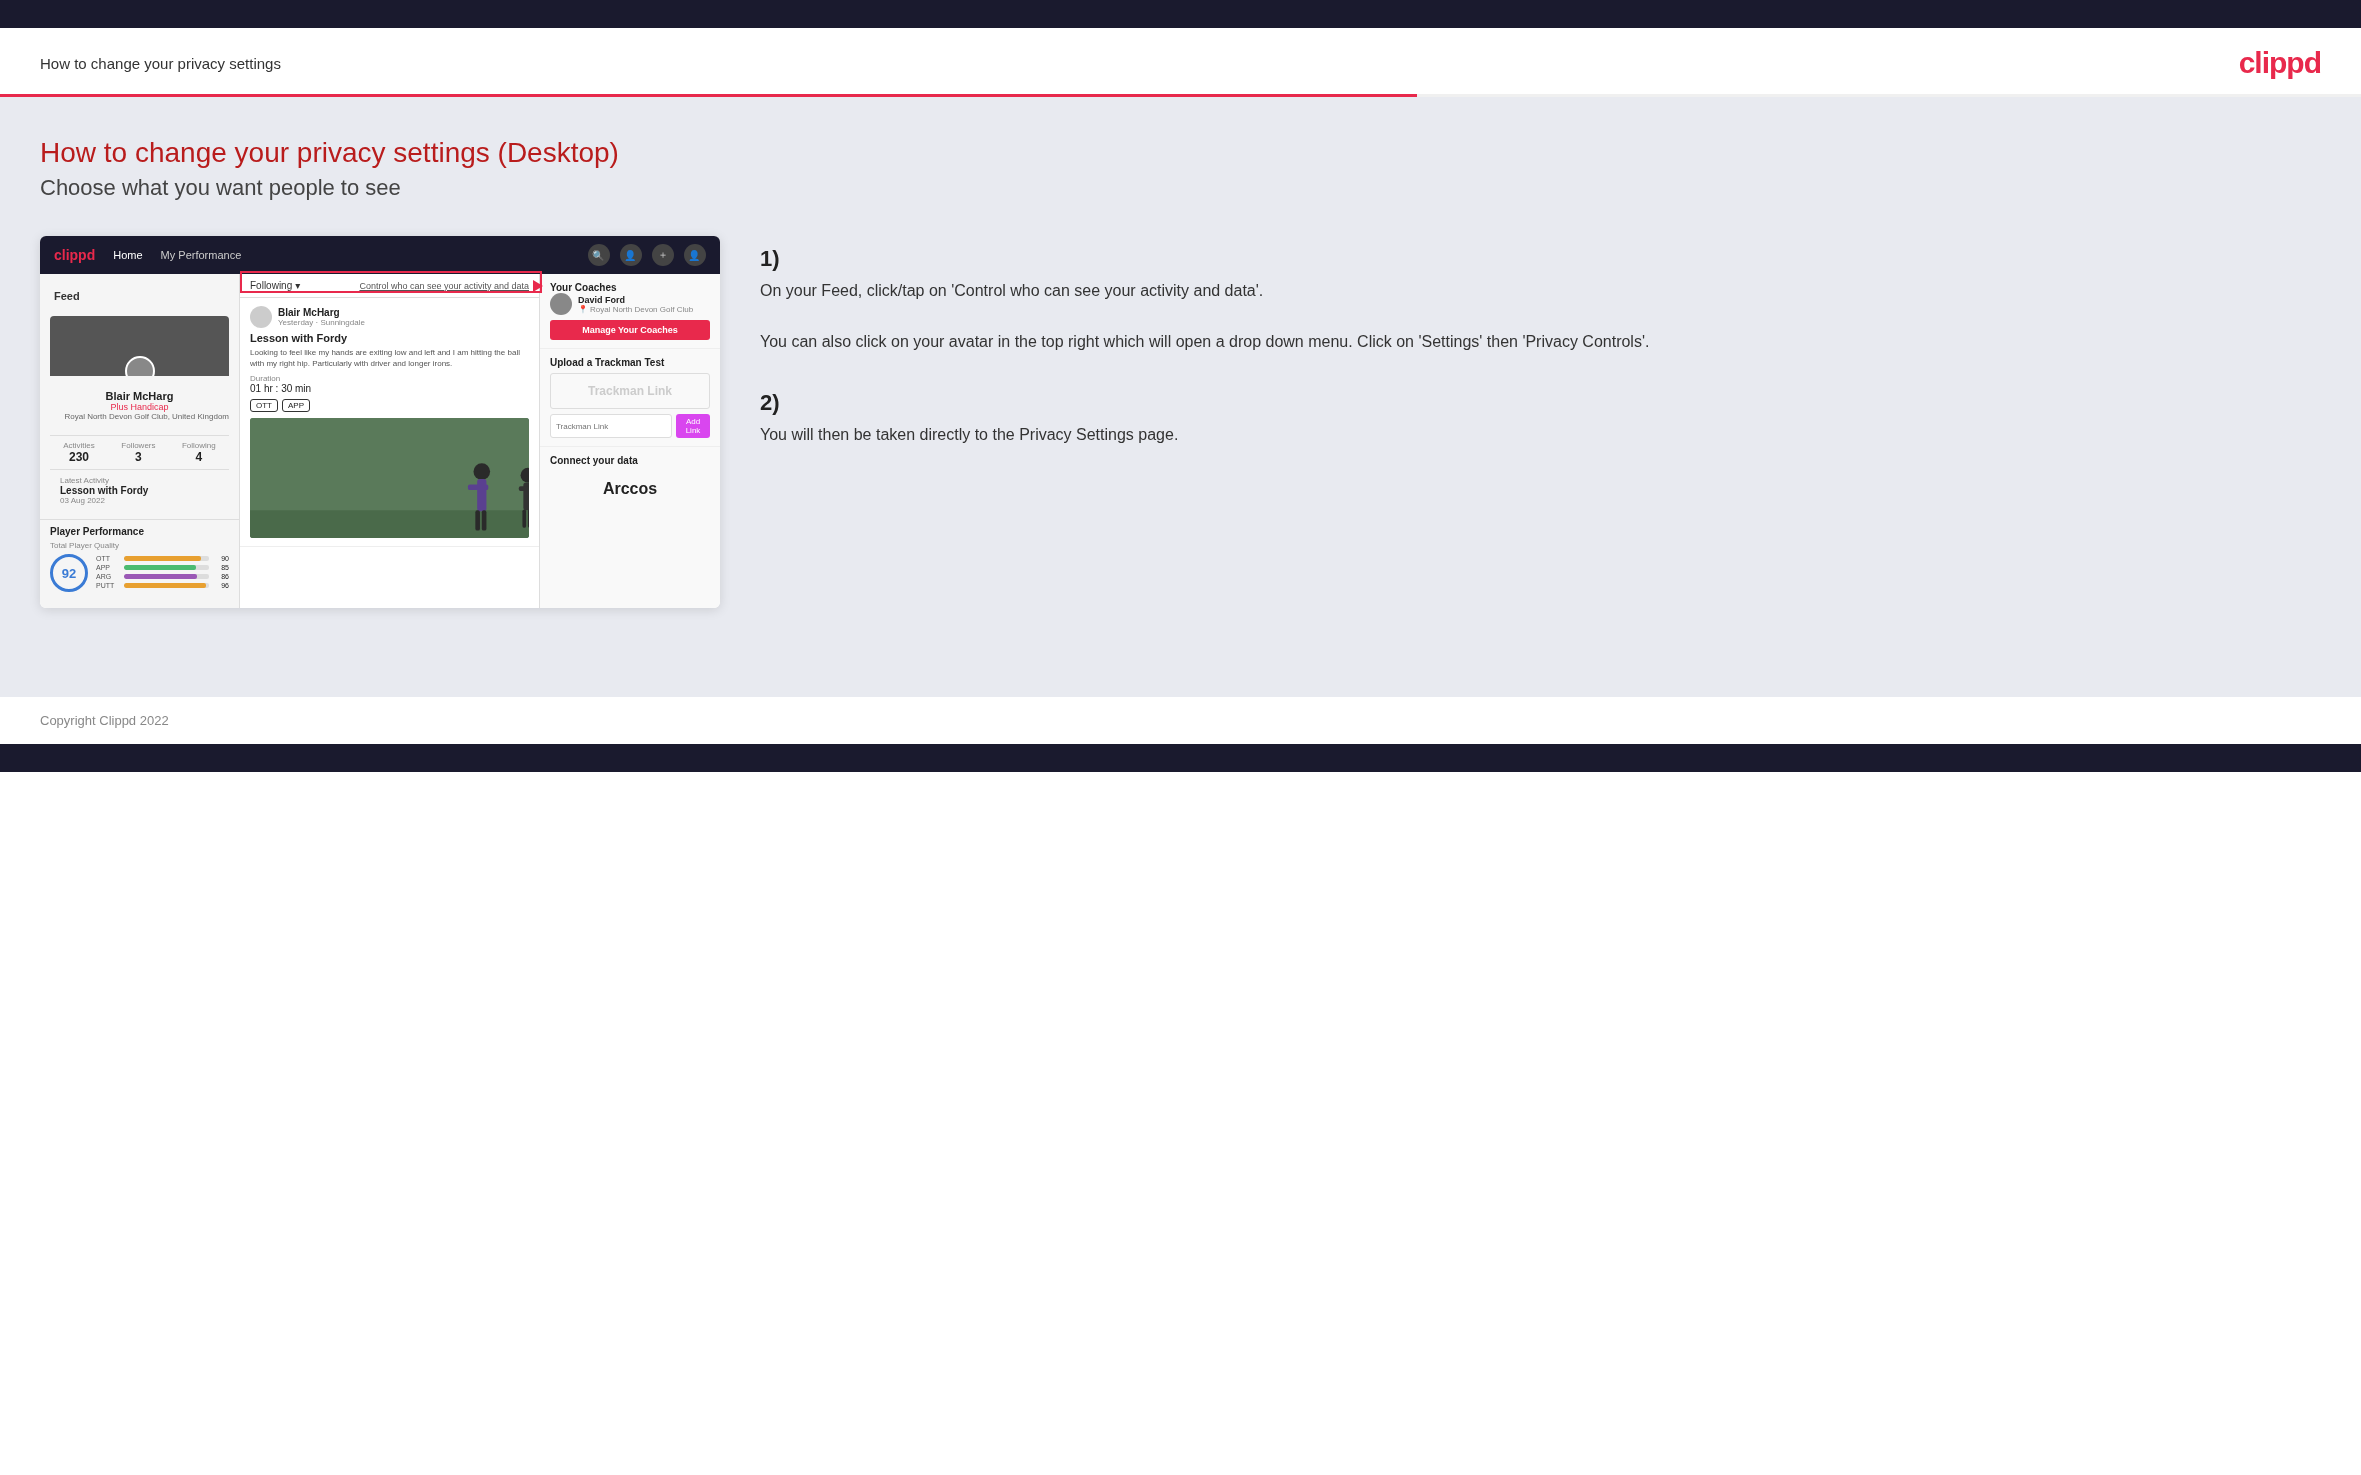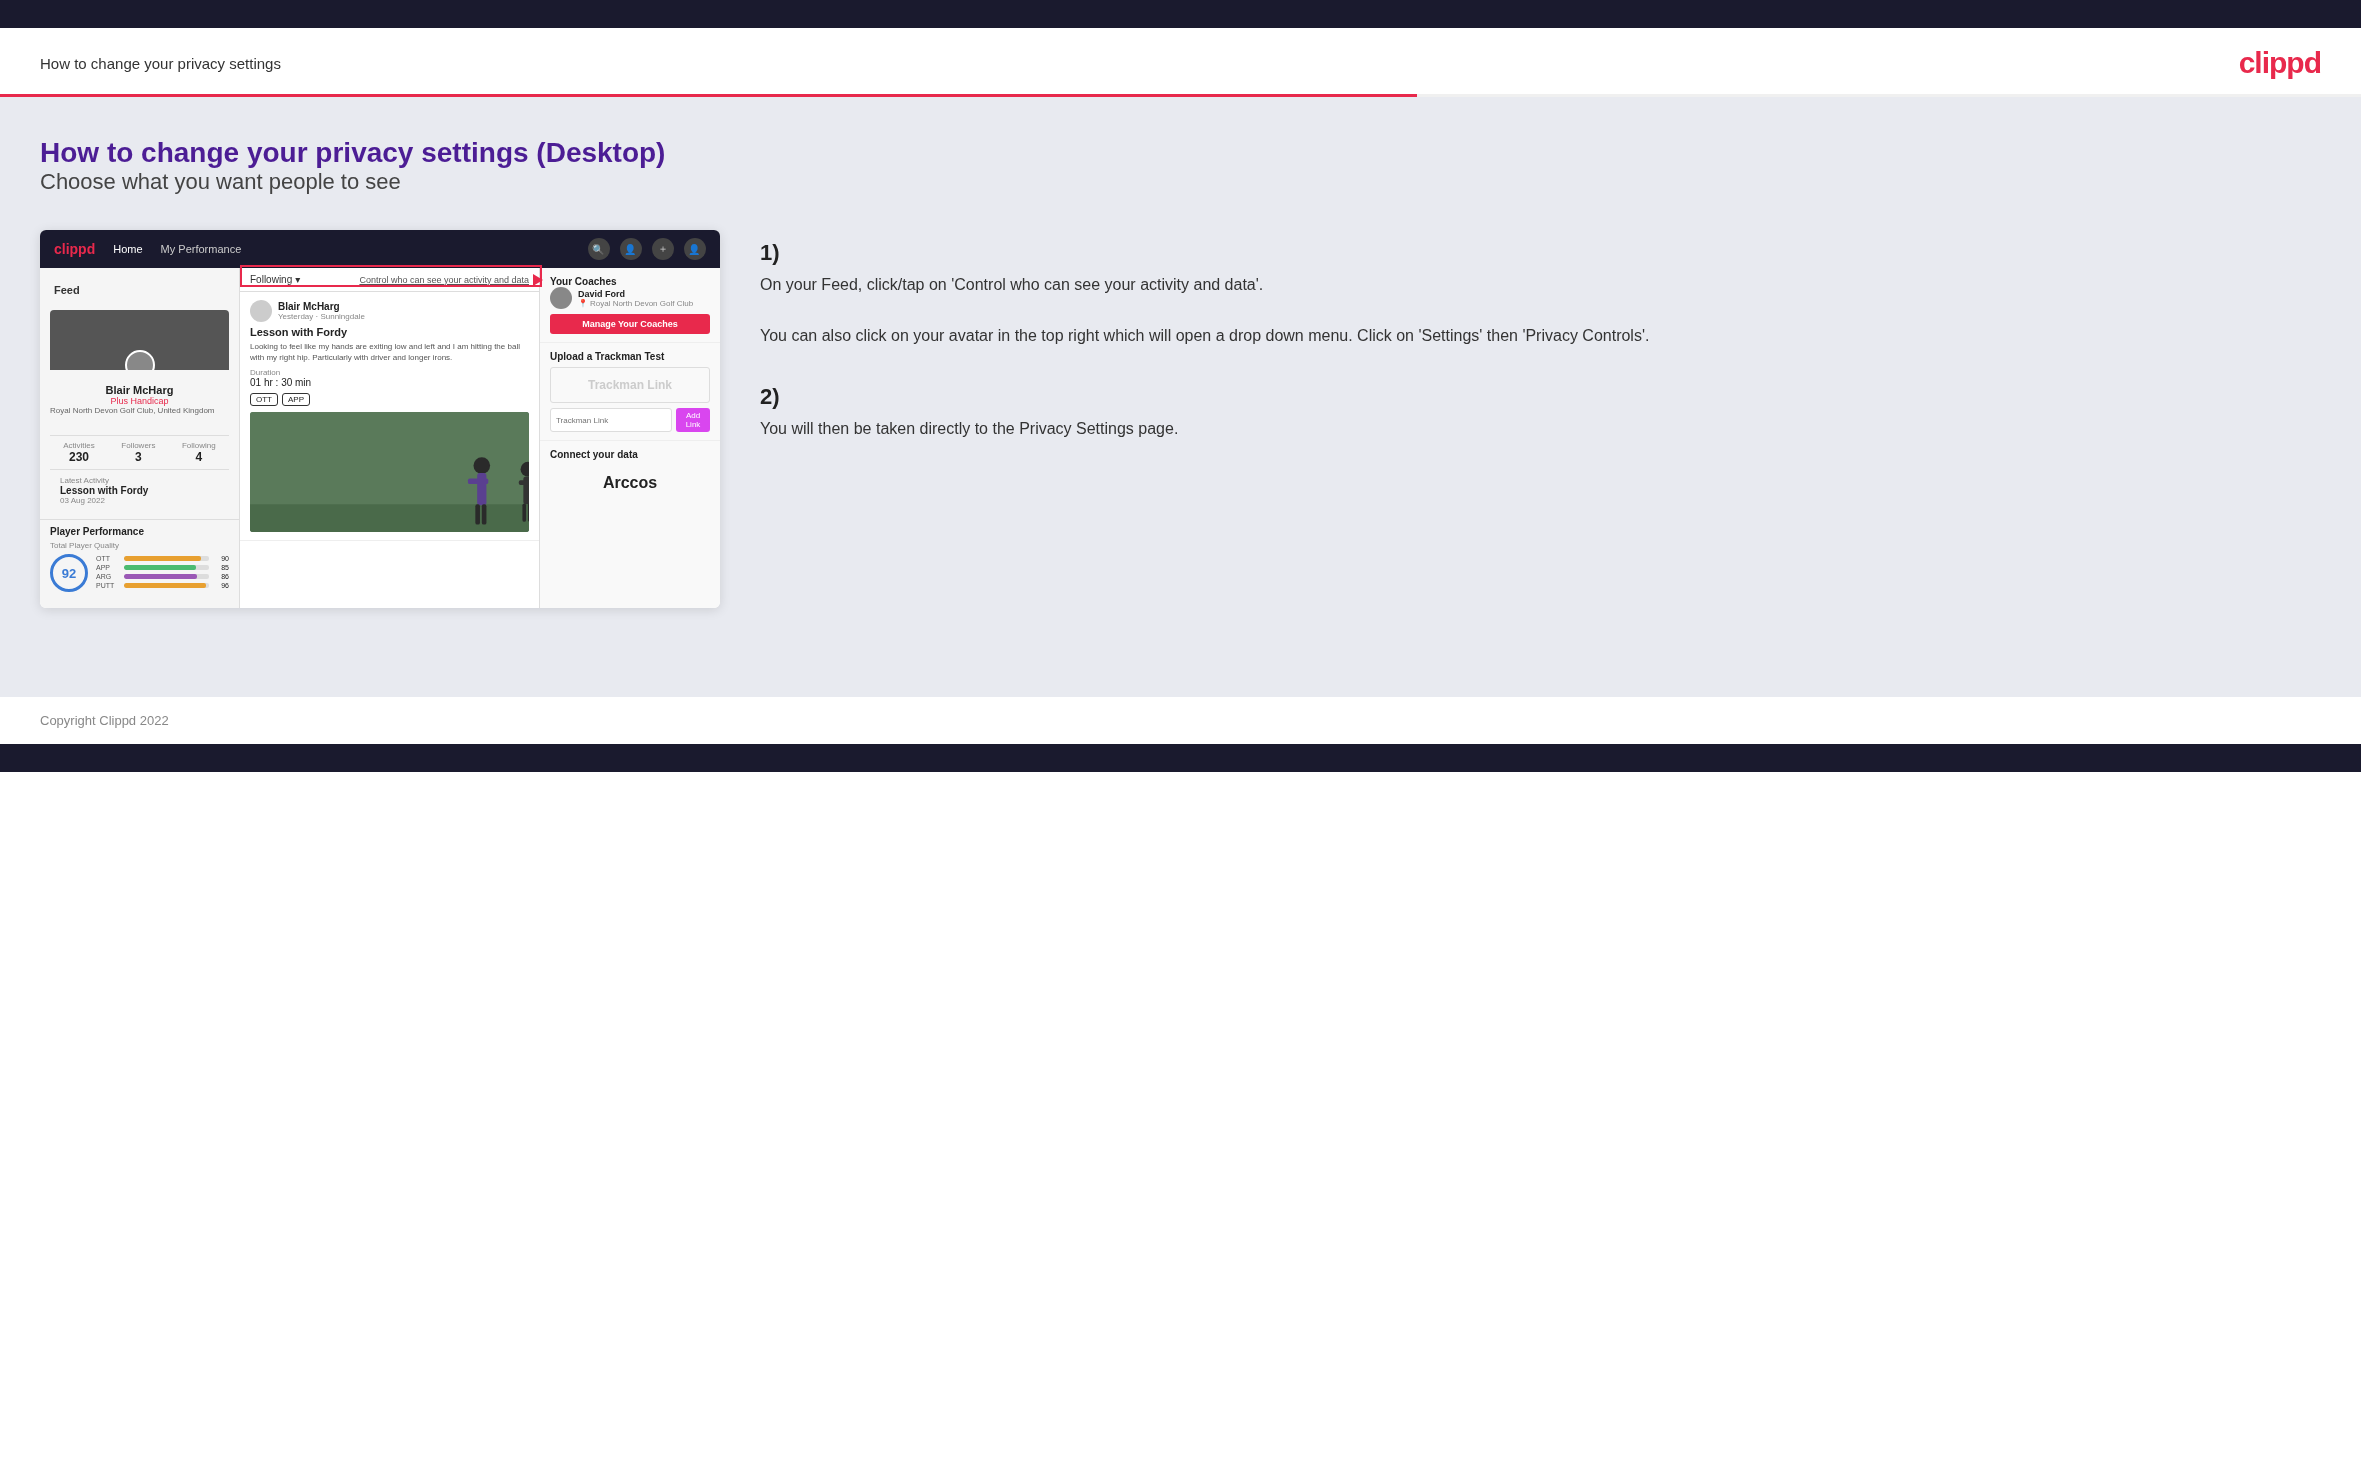--- a/index.html
+++ b/index.html
@@ -40,22 +40,23 @@
     }
 
     
     .main-content {
       background: #e8eaf0;
       padding: 40px 40px 50px 40px;
       min-height: 600px;
     }
     .page-heading {
       font-size: 28px;
-      font-weight: 700;
-      color: #4c1d95;
+      font-weight: 400;
+      color: #b91c1c;
+      margin-bottom: 6px;
     }
     .page-subheading {
       font-size: 22px;
       color: #444;
       margin-bottom: 35px;
     }
 
     
     .two-col {
       display: flex;
@@ -155,24 +156,24 @@
       font-weight: 700;
       margin-top: 14px;
       font-size: 11px;
     }
     .profile-sub {
       text-align: center;
       font-size: 9px;
       color: #e8294c;
     }
     .profile-club {
-      text-align: left;
+      text-align: right;
       font-size: 8px;
       color: #666;
-      margin-bottom: 20px;
+      margin-bottom: 14px;
     }
     .stats-row {
       display: flex;
       justify-content: space-around;
       border-top: 1px solid #ddd;
       border-bottom: 1px solid #ddd;
       padding: 5px 0;
     }
     .stat-item {
       text-align: center;

